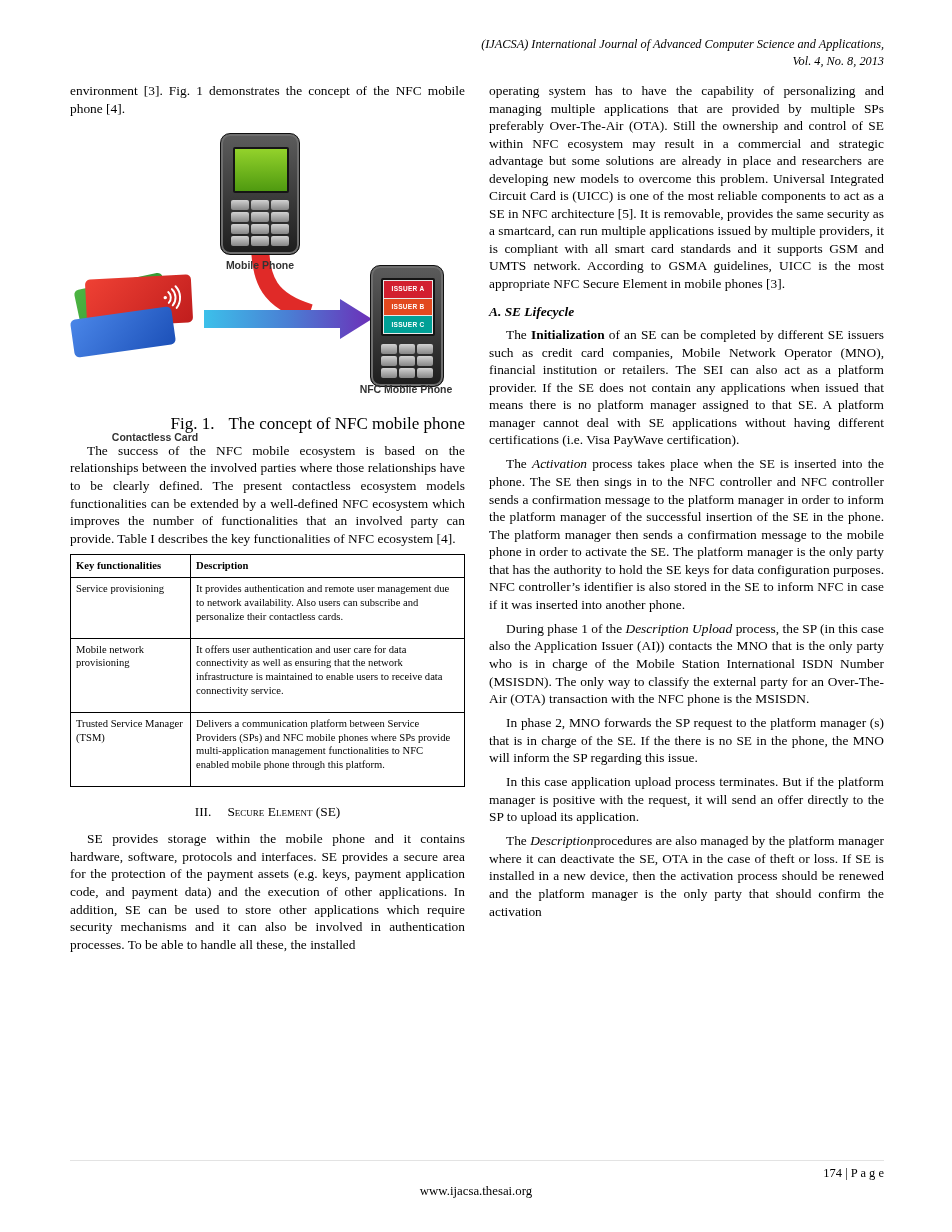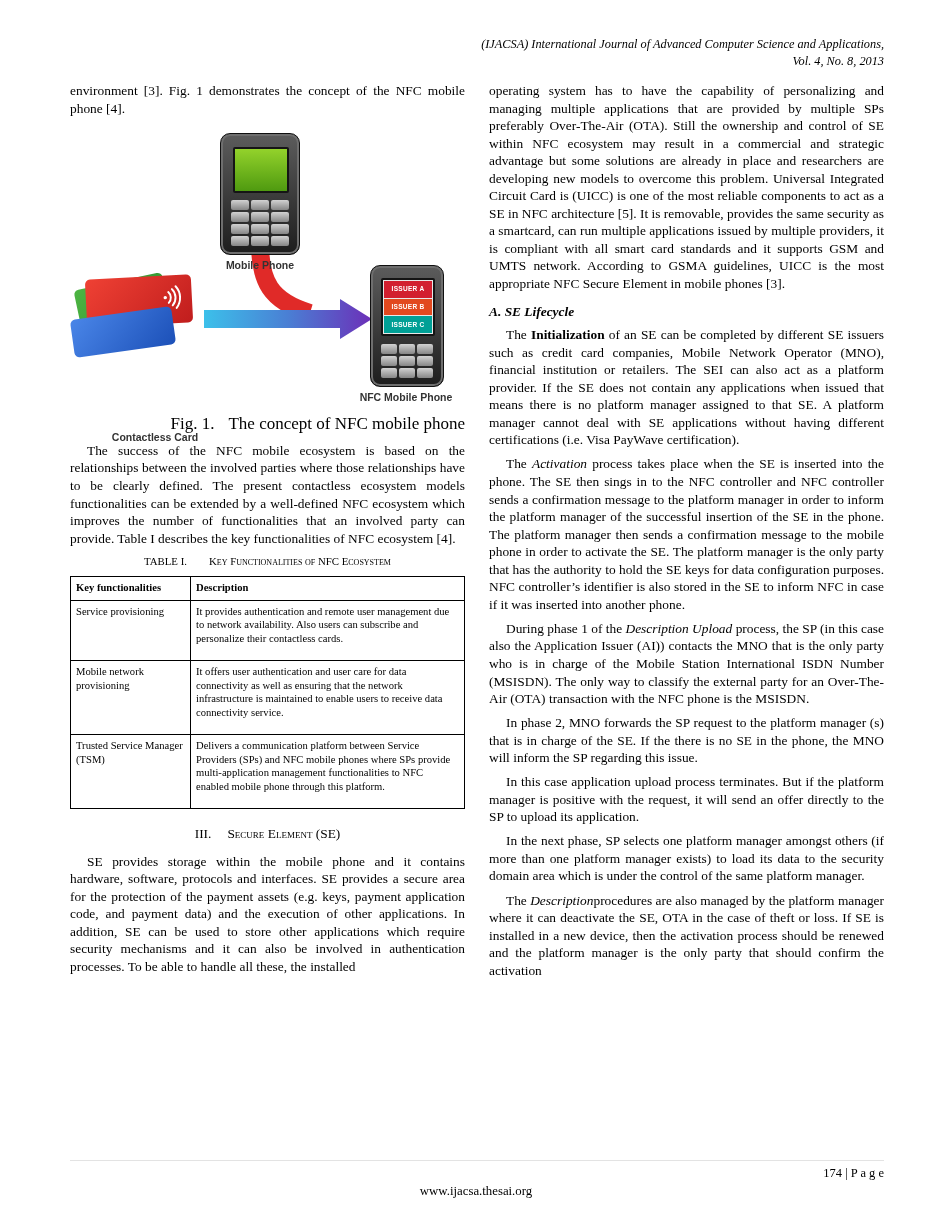--- a/index.html
+++ b/index.html
@@ -23,21 +23,21 @@
 
   
   .figure { position: relative; width: 394px; height: 276px; margin: 14px 0 6px 0; }
   .arrow-layer { position: absolute; left: 0; top: 0; }
   .fig-label {
     position: absolute; font-family: "Liberation Sans", sans-serif;
     font-weight: bold; font-size: 10.5px; color: #333; text-align: center;
   }
   .lbl-phone { left: 140, top: 128px; left: 140px; top: 128px; width: 100px; }
   .lbl-card  { left: 10px;  top: 252px; width: 150px; margin-top: 48px; }
-  .lbl-nfc   { left: 278px; top: 260px; width: 116px; }
+  .lbl-nfc   { left: 278px; top: 252px; width: 116px; }
 
   .phone {
     position: absolute; border-radius: 10px;
     background: linear-gradient(180deg, #5c5c5c, #1d1d1d);
     border: 1px solid #101010; box-shadow: inset 0 0 0 2px #6e6e6e;
   }
   .phone1 { left: 150px; top: 2px;  width: 80px; height: 122px; }
   .phone2 { left: 300px; top: 134px; width: 74px; height: 122px; }
 
   .screen1 {
@@ -176,23 +176,20 @@
             <div class="key"></div>
         </div>
       </div>
       <div class="fig-label lbl-nfc">NFC Mobile Phone</div>
     </div>
 
     <p class="fig-caption"><span>Fig. 1.</span><span class="cap-gap">The concept of NFC mobile phone</span></p>
 
     <p>The success of the NFC mobile ecosystem is based on the relationships between the involved parties where those relationships have to be clearly defined. The present contactless ecosystem models functionalities can be extended by a well-defined NFC ecosystem which improves the number of functionalities that an involved party can provide. Table I describes the key functionalities of NFC ecosystem [4].</p>
 
-    <div class="table-caption">
-      <span class="tlabel">TABLE I.</span><span class="sc">Key Functionalities of NFC Ecosystem</span>
-    </div>
 
     <table class="ftable">
       <thead>
         <tr>
           <th class="keycol">Key functionalities</th>
           <th>Description</th>
         </tr>
       </thead>
       <tbody>
         <tr>
@@ -224,21 +221,20 @@
     <h4 class="subsection">A.  SE Lifecycle</h4>
 
     <p><span>The </span><b>Initialization</b><span> of an SE can be completed by different SE issuers such as credit card companies, Mobile Network Operator (MNO), financial institution or retailers. The SEI can also act as a platform provider. If the SE does not contain any applications when issued that means there is no platform manager assigned to that SE. A platform manager cannot deal with SE applications without having different certifications (i.e. Visa PayWave certification).</span></p>
 
     <p><span>The </span><i>Activation</i><span> process takes place when the SE is inserted into the phone.  The SE then sings in to the NFC controller and NFC controller sends a confirmation message to the platform manager in order to inform the platform manager of the successful insertion of the SE in the phone. The platform manager then sends a confirmation message to the mobile phone in order to activate the SE. The platform manager is the only party that has the authority to hold the SE keys for data configuration purposes. NFC controller’s identifier is also stored in the SE to inform NFC in case if it was inserted into another phone.</span></p>
 
     <p><span>During phase 1 of the </span><i>Description Upload</i><span> process, the SP (in this case also the Application Issuer (AI)) contacts the MNO that is the only party who is in charge of the Mobile Station International ISDN Number (MSISDN). The only way to classify the external party for an Over-The-Air (OTA) transaction with the NFC phone is the MSISDN.</span></p>
 
     <p>In phase 2, MNO forwards the SP request to the platform manager (s) that is in charge of the SE. If the there is no SE in the phone, the MNO will inform the SP regarding this issue.</p>
     <p>In this case application upload process terminates. But if the platform manager is positive with the request, it will send an offer directly to the SP to upload its application.</p>
-    <p>In the next phase, SP selects one platform manager amongst others (if more than one platform manager exists) to load its data to the security domain area which is under the control of the same platform manager.</p>
 
     <p><span>The </span><i>Description</i><span>procedures are also managed by the platform manager where it can deactivate the SE, OTA in the case of theft or loss. If SE is installed in a new device, then the activation process should be renewed and the platform manager is the only party that should confirm the activation</span></p>
   </div>
 </div>
 
 <div class="footer-rule"></div>
 <div class="page-number">174 | P a g e</div>
 <div class="site-link">www.ijacsa.thesai.org</div>
 
 </body></html>

